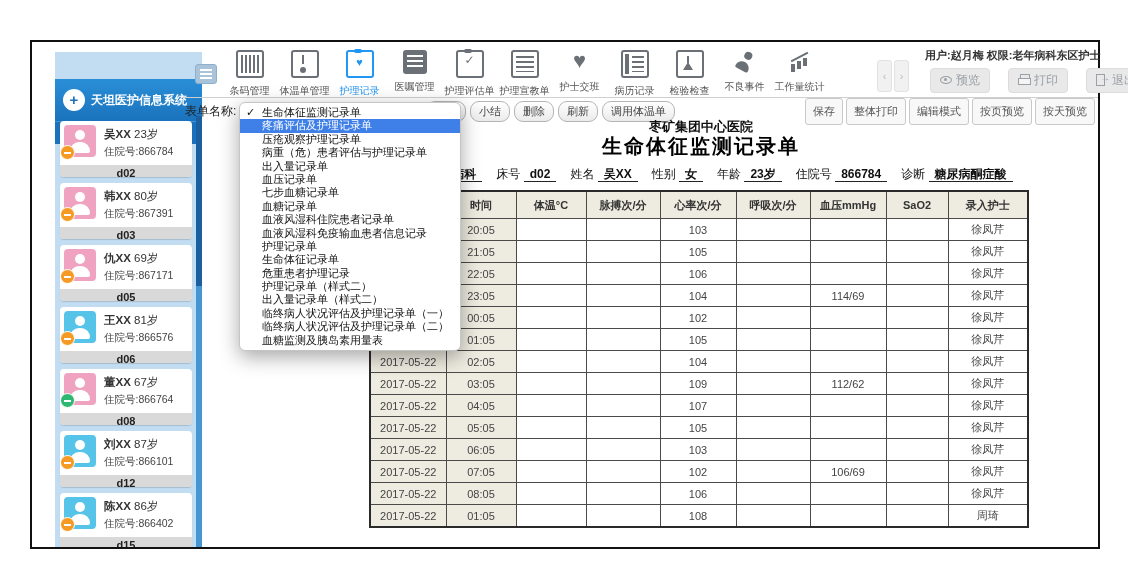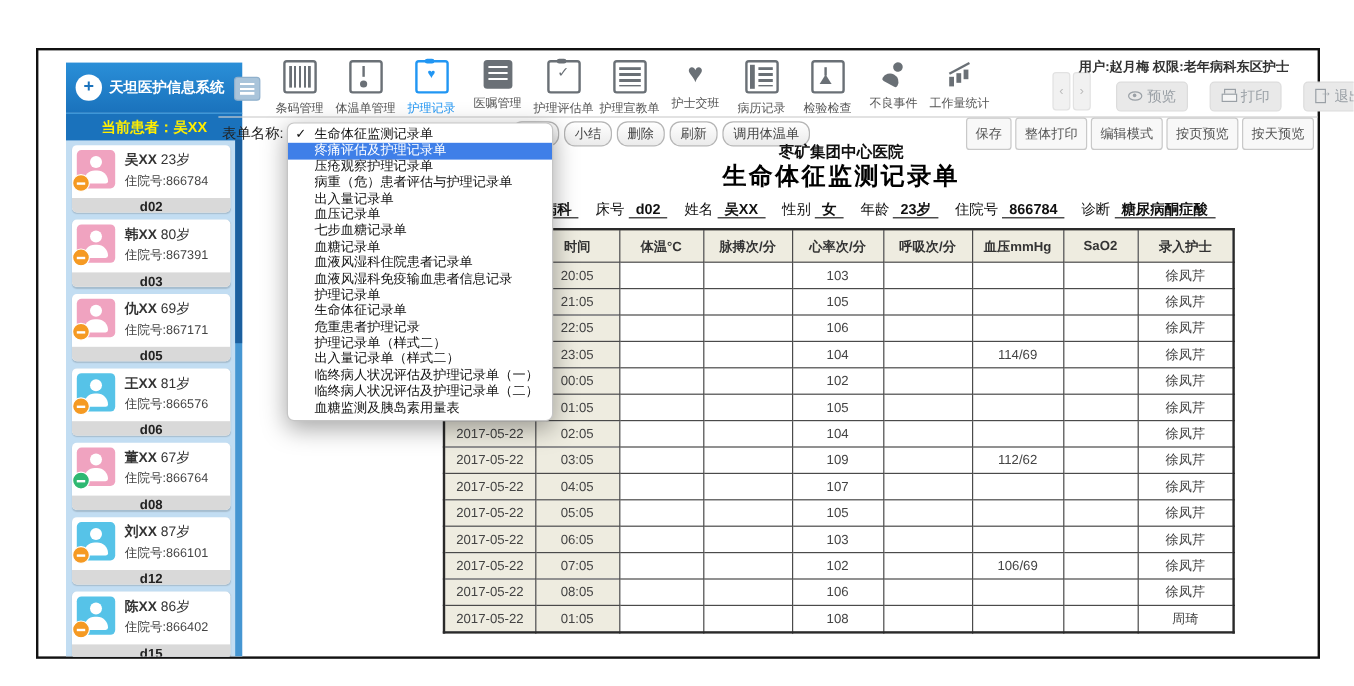--- a/index.html
+++ b/index.html
@@ -2,21 +2,21 @@
 <html><head>
 <meta charset="utf-8">
 <style>
   html,body{margin:0;padding:0;background:#fff;}
   body{width:1128px;height:572px;position:relative;overflow:hidden;
        font-family:"Liberation Sans","DejaVu Sans",sans-serif;-webkit-font-smoothing:antialiased;}
   .frame{position:absolute;left:30px;top:40px;width:1066px;height:505px;border:2px solid #111;background:#fff;}
 
   
   .sidebar{position:absolute;left:23px;top:10px;width:147px;height:495px;background:#c2ddf2;overflow:hidden;}
-  .sb-logo{height:42px;background:linear-gradient(#2a8fd8,#1a72bc);display:flex;align-items:center;padding:0 8px;color:#fff;}
+  .sb-logo{height:42px;background:linear-gradient(#2a8fd8,#1a72bc);display:flex;align-items:center;padding:0 8px;color:#fff;margin-top:27px;}
   .sb-logo .logo-circle{width:22px;height:22px;border-radius:50%;background:#fff;position:relative;flex:0 0 22px;margin-right:6px;}
   .sb-logo .logo-circle:before{content:"+";position:absolute;left:0;top:0;width:22px;line-height:22px;text-align:center;color:#1a72bc;font-weight:bold;font-size:15px;}
   .sb-logo .logo-text{font-size:12px;font-weight:bold;white-space:nowrap;}
   .sb-current{height:22px;background:#1a72bc;color:#ffee00;font-size:12px;font-weight:bold;text-align:center;line-height:22px;border-top:1px solid #3e97d8;}
   .sb-body{position:absolute;left:0;top:64px;right:0;bottom:0;padding:5px 10px 0 5px;}
   .sb-scroll{position:absolute;right:0;top:64px;width:6px;bottom:0;background:#4596d2;}
   .sb-thumb{position:absolute;left:0;top:0;width:6px;height:170px;background:#1b5f9e;}
   .pcard{background:#fff;border-radius:4px;margin-bottom:6px;height:56px;overflow:hidden;box-shadow:0 1px 1px rgba(0,0,0,.15);}
   .pcard-top{position:relative;height:40px;padding:4px 4px 0 4px;}
   .avatar{position:absolute;left:4px;top:4px;width:32px;height:32px;border-radius:4px;}
@@ -76,21 +76,21 @@
   .ic-fall:before{content:"";position:absolute;left:8px;top:1px;width:8px;height:8px;border-radius:50%;background:currentColor;}
   .ic-fall:after{content:"";position:absolute;left:5px;bottom:3px;width:14px;height:9px;border-radius:7px 7px 2px 2px;background:currentColor;}
   .ic-chart:before{content:"";position:absolute;left:3px;bottom:2px;width:4px;height:8px;background:currentColor;
      box-shadow:6px -3px 0 0 currentColor,12px -6px 0 0 currentColor;}
   .ic-chart:after{content:"";position:absolute;left:2px;top:6px;width:19px;height:2px;background:currentColor;transform:rotate(-28deg);}
 
   
   .nav-arrows{position:absolute;left:845px;top:18px;display:flex;gap:2px;}
   .nav-btn{width:13px;height:30px;background:#f1f1f1;border:1px solid #e2e2e2;border-radius:3px;color:#bbb;font-size:11px;
      display:flex;align-items:center;justify-content:center;}
-  .user-info{position:absolute;left:867px;top:6px;width:170px;font-size:11px;font-weight:bold;color:#333;white-space:nowrap;}
+  .user-info{position:absolute;left:893px;top:6px;width:170px;font-size:11px;font-weight:bold;color:#333;white-space:nowrap;}
   .user-buttons{position:absolute;left:898px;top:26px;display:flex;gap:18px;}
   .gbtn{background:#e9e9e9;border:1px solid #dcdcdc;border-radius:4px;color:#9aa0a6;font-size:12px;padding:3px 9px;white-space:nowrap;}
   .mi{display:inline-block;position:relative;width:13px;height:11px;margin-right:3px;vertical-align:-1px;}
   .mi-eye:before{content:"";position:absolute;left:0;top:2px;width:10px;height:6px;border:1px solid #9aa0a6;border-radius:50%;}
   .mi-eye:after{content:"";position:absolute;left:4px;top:4px;width:3px;height:3px;background:#9aa0a6;border-radius:50%;}
   .mi-print:before{content:"";position:absolute;left:2px;top:0;width:8px;height:4px;border:1px solid #9aa0a6;}
   .mi-print:after{content:"";position:absolute;left:0;top:4px;width:11px;height:5px;border:1px solid #9aa0a6;background:#f5f5f5;}
   .mi-exit:before{content:"";position:absolute;left:0;top:0;width:7px;height:10px;border:1px solid #9aa0a6;}
   .mi-exit:after{content:"→";position:absolute;left:4px;top:-2px;font-size:10px;color:#9aa0a6;}
 

